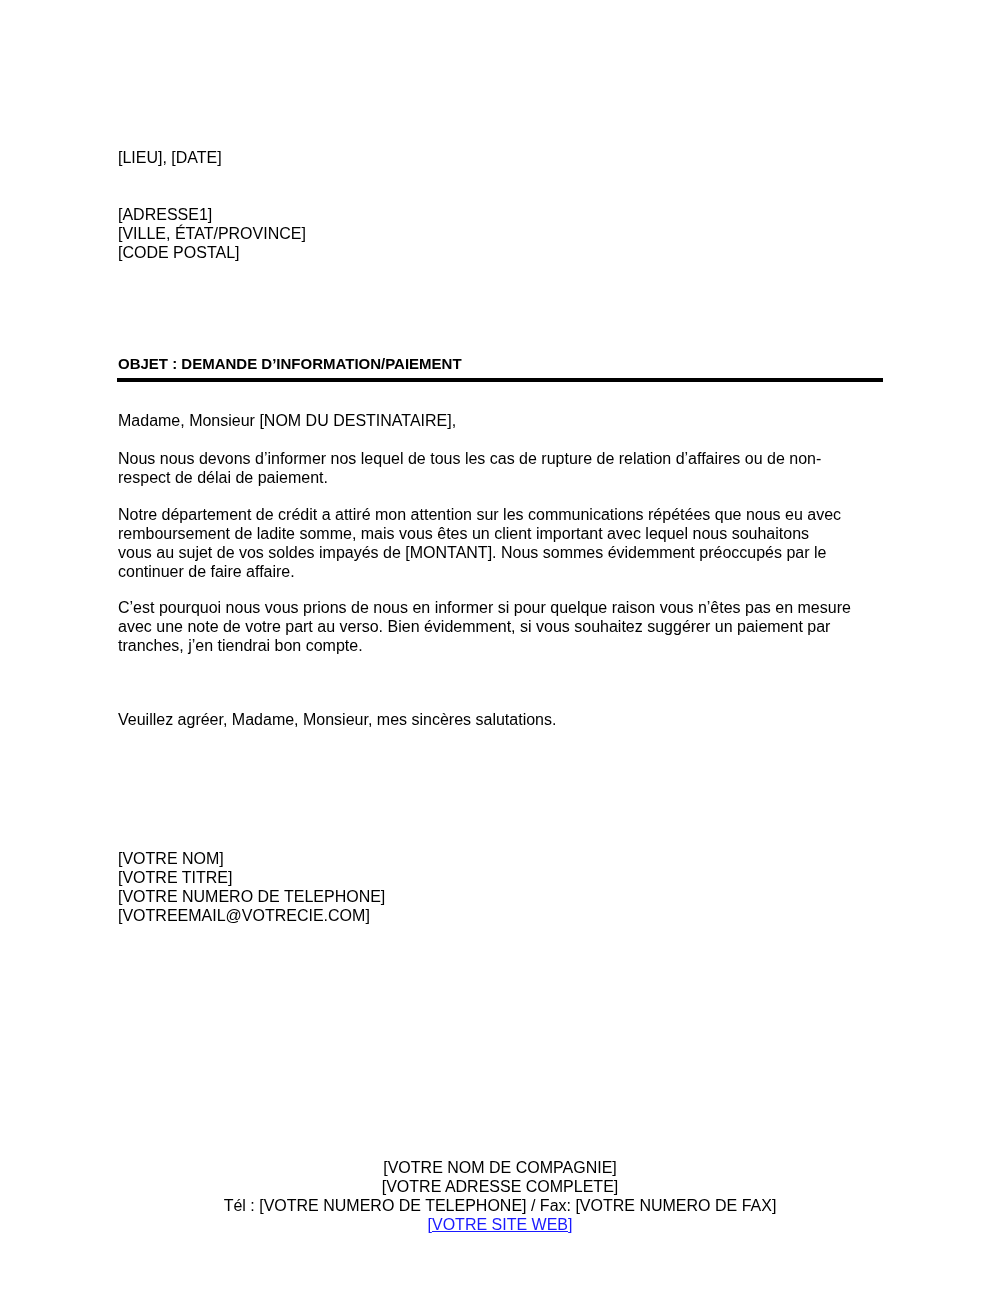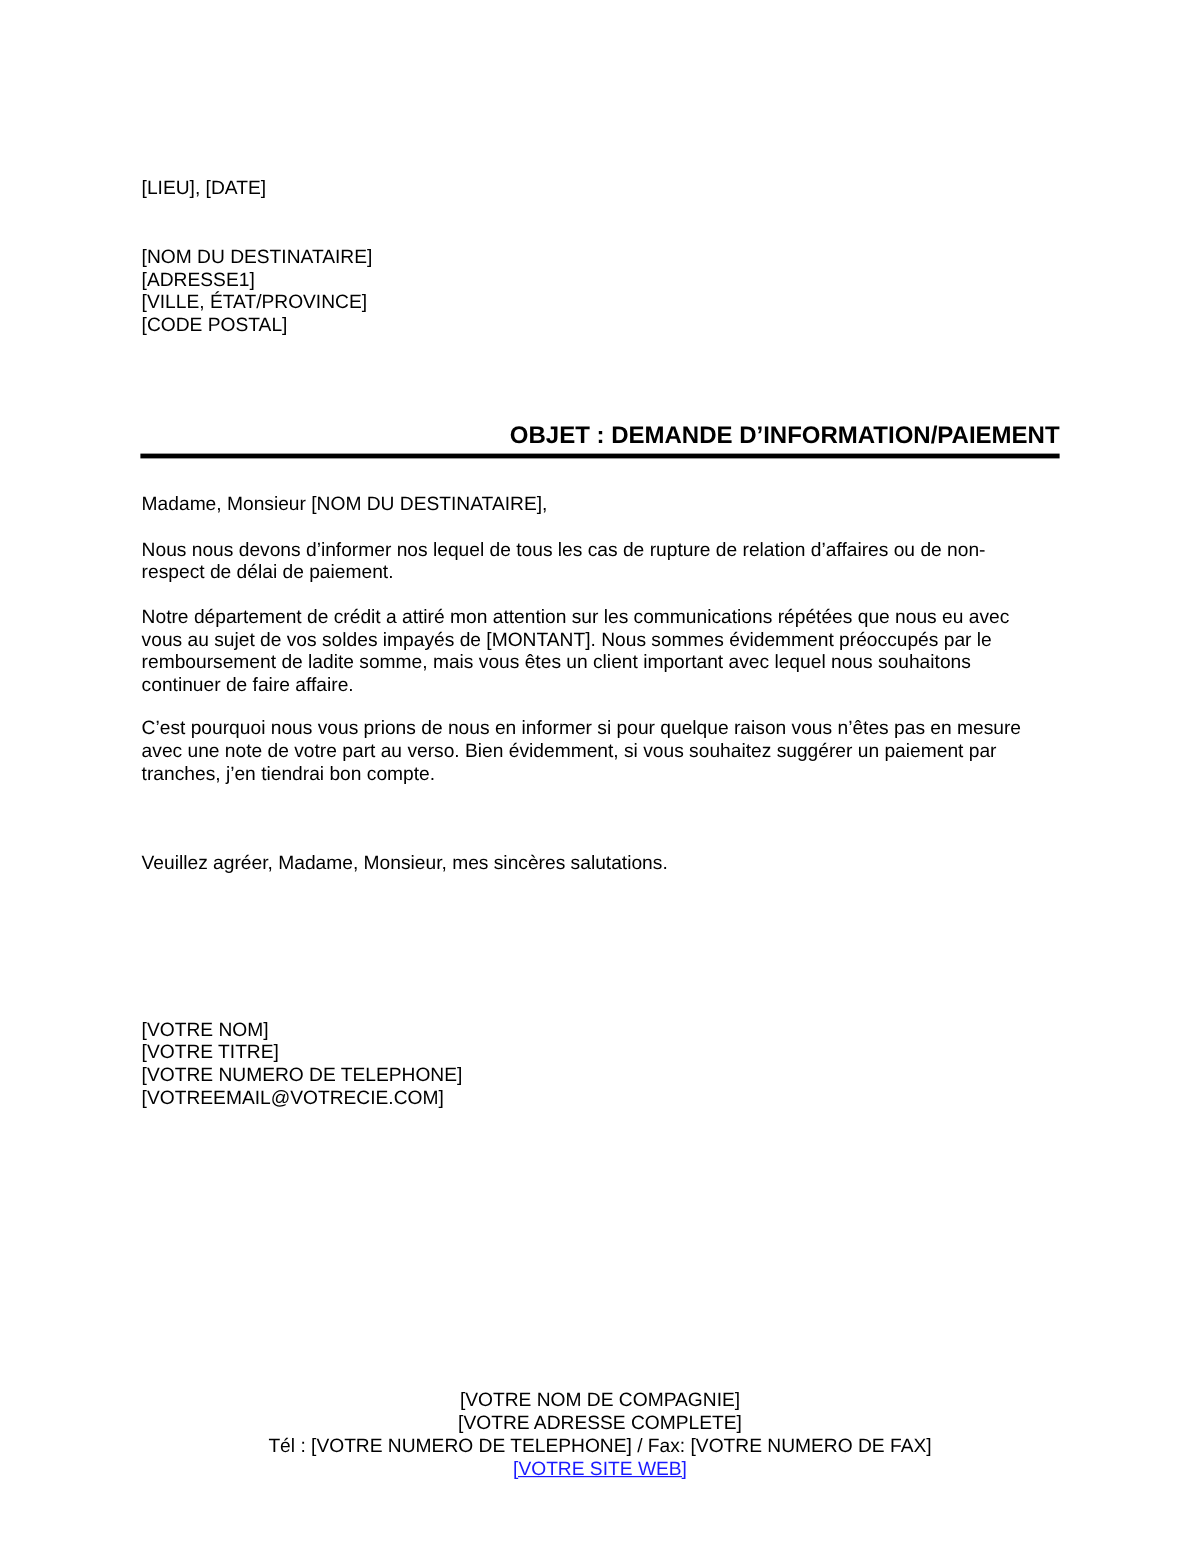--- a/index.html
+++ b/index.html
@@ -24,22 +24,21 @@
       padding-left: 32px;
     }
     .abs {
       position: absolute;
       left: 118px;
       width: 765px;
     }
     .line { display: block; white-space: nowrap; }
     .subject {
       font-weight: bold;
-      font-size: 20px;
-      text-align: right;
+      font-size: 15px;
     }
     .rule {
       position: absolute;
       left: 117px;
       top: 378px;
       width: 766px;
       height: 4px;
       background: #000000;
     }
     .footer {
@@ -59,21 +58,20 @@
 </head>
 <body>
 
 <div class="page">
 
   <div class="abs" style="top:148px;">
     <span class="line">[LIEU], [DATE]</span>
   </div>
 
   <div class="abs" style="top:205px;">
-    <span class="line">[NOM DU DESTINATAIRE]</span>
     <span class="line">[ADRESSE1]</span>
     <span class="line">[VILLE, ÉTAT/PROVINCE]</span>
     <span class="line">[CODE POSTAL]</span>
   </div>
 
   <div class="abs subject" style="top:354px;">
     <span class="line">OBJET : DEMANDE D’INFORMATION/PAIEMENT</span>
   </div>
 
   <div class="rule"></div>
@@ -82,22 +80,22 @@
     <span class="line">Madame, Monsieur [NOM DU DESTINATAIRE],</span>
   </div>
 
   <div class="abs" style="top:449px;">
     <span class="line">Nous nous devons d’informer nos lequel de tous les cas de rupture de relation d’affaires ou de non-</span>
     <span class="line">respect de délai de paiement.</span>
   </div>
 
   <div class="abs" style="top:505px;">
     <span class="line">Notre département de crédit a attiré mon attention sur les communications répétées que nous eu avec</span>
+    <span class="line">remboursement de ladite somme, mais vous êtes un client important avec lequel nous souhaitons</span>
     <span class="line">vous au sujet de vos soldes impayés de [MONTANT]. Nous sommes évidemment préoccupés par le</span>
-    <span class="line">remboursement de ladite somme, mais vous êtes un client important avec lequel nous souhaitons</span>
     <span class="line">continuer de faire affaire.</span>
   </div>
 
   <div class="abs" style="top:598px;">
     <span class="line">C’est pourquoi nous vous prions de nous en informer si pour quelque raison vous n’êtes pas en mesure</span>
     <span class="line">avec une note de votre part au verso. Bien évidemment, si vous souhaitez suggérer un paiement par</span>
     <span class="line">tranches, j’en tiendrai bon compte.</span>
   </div>
 
   <div class="abs" style="top:710px;">

